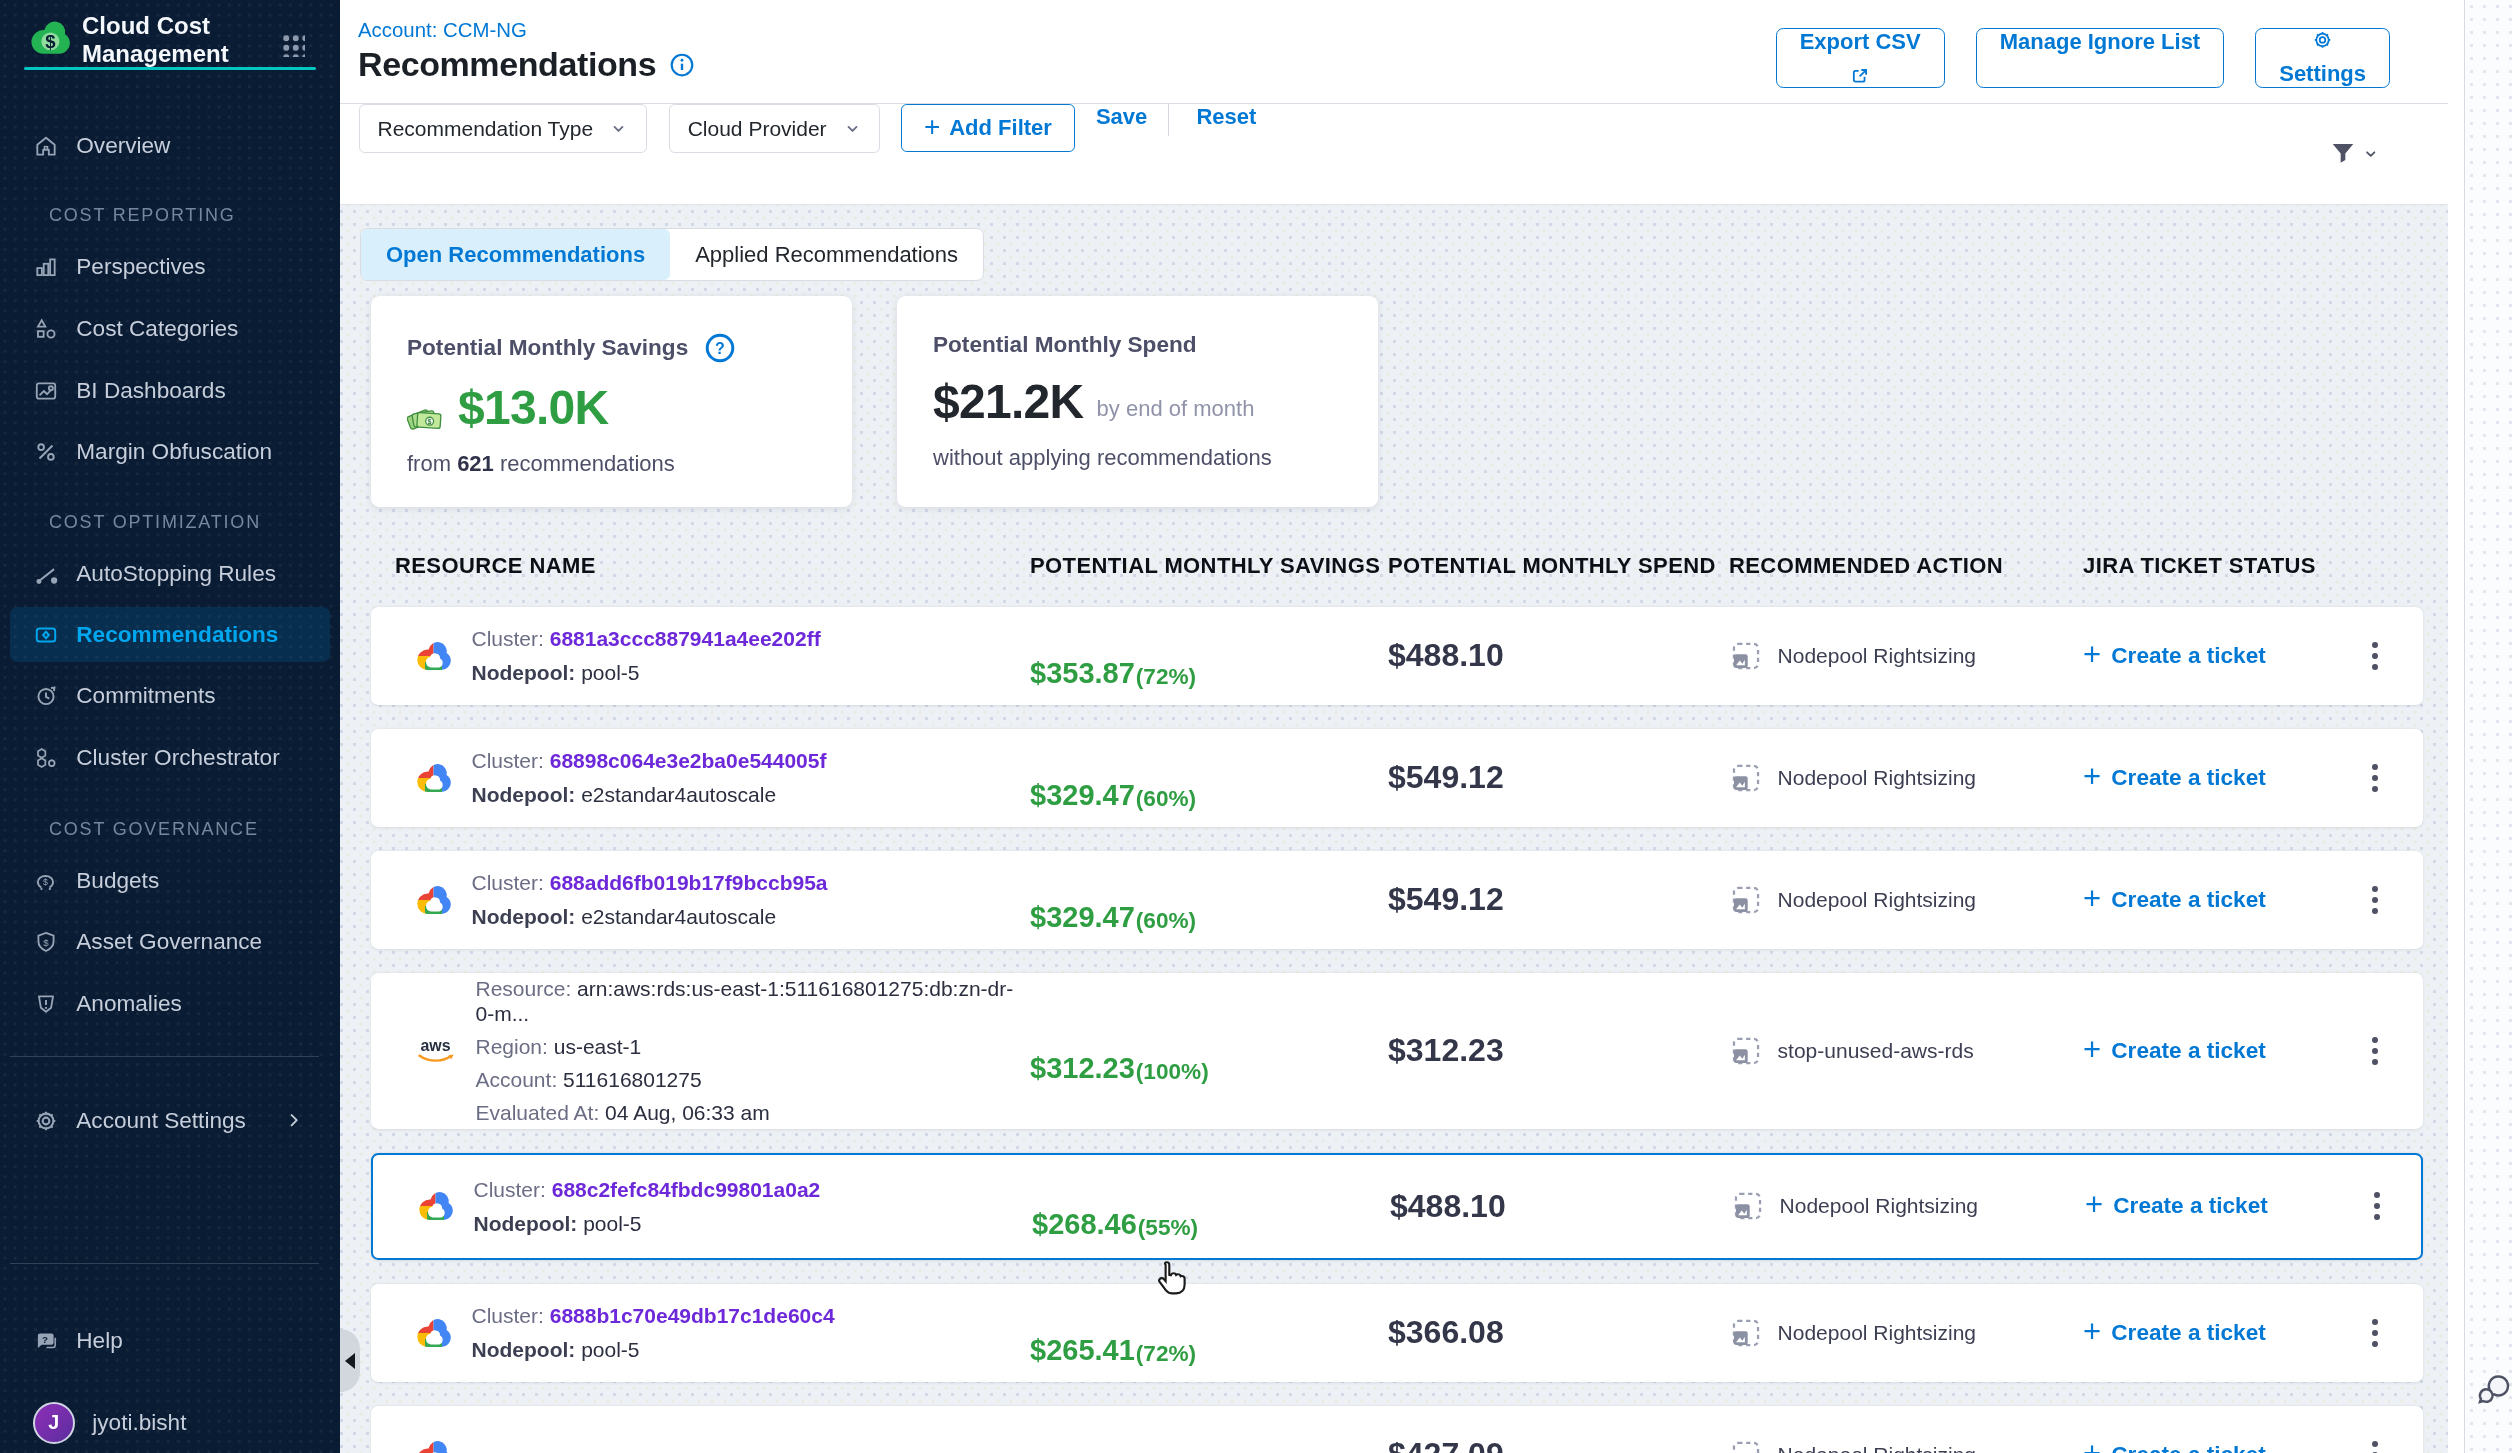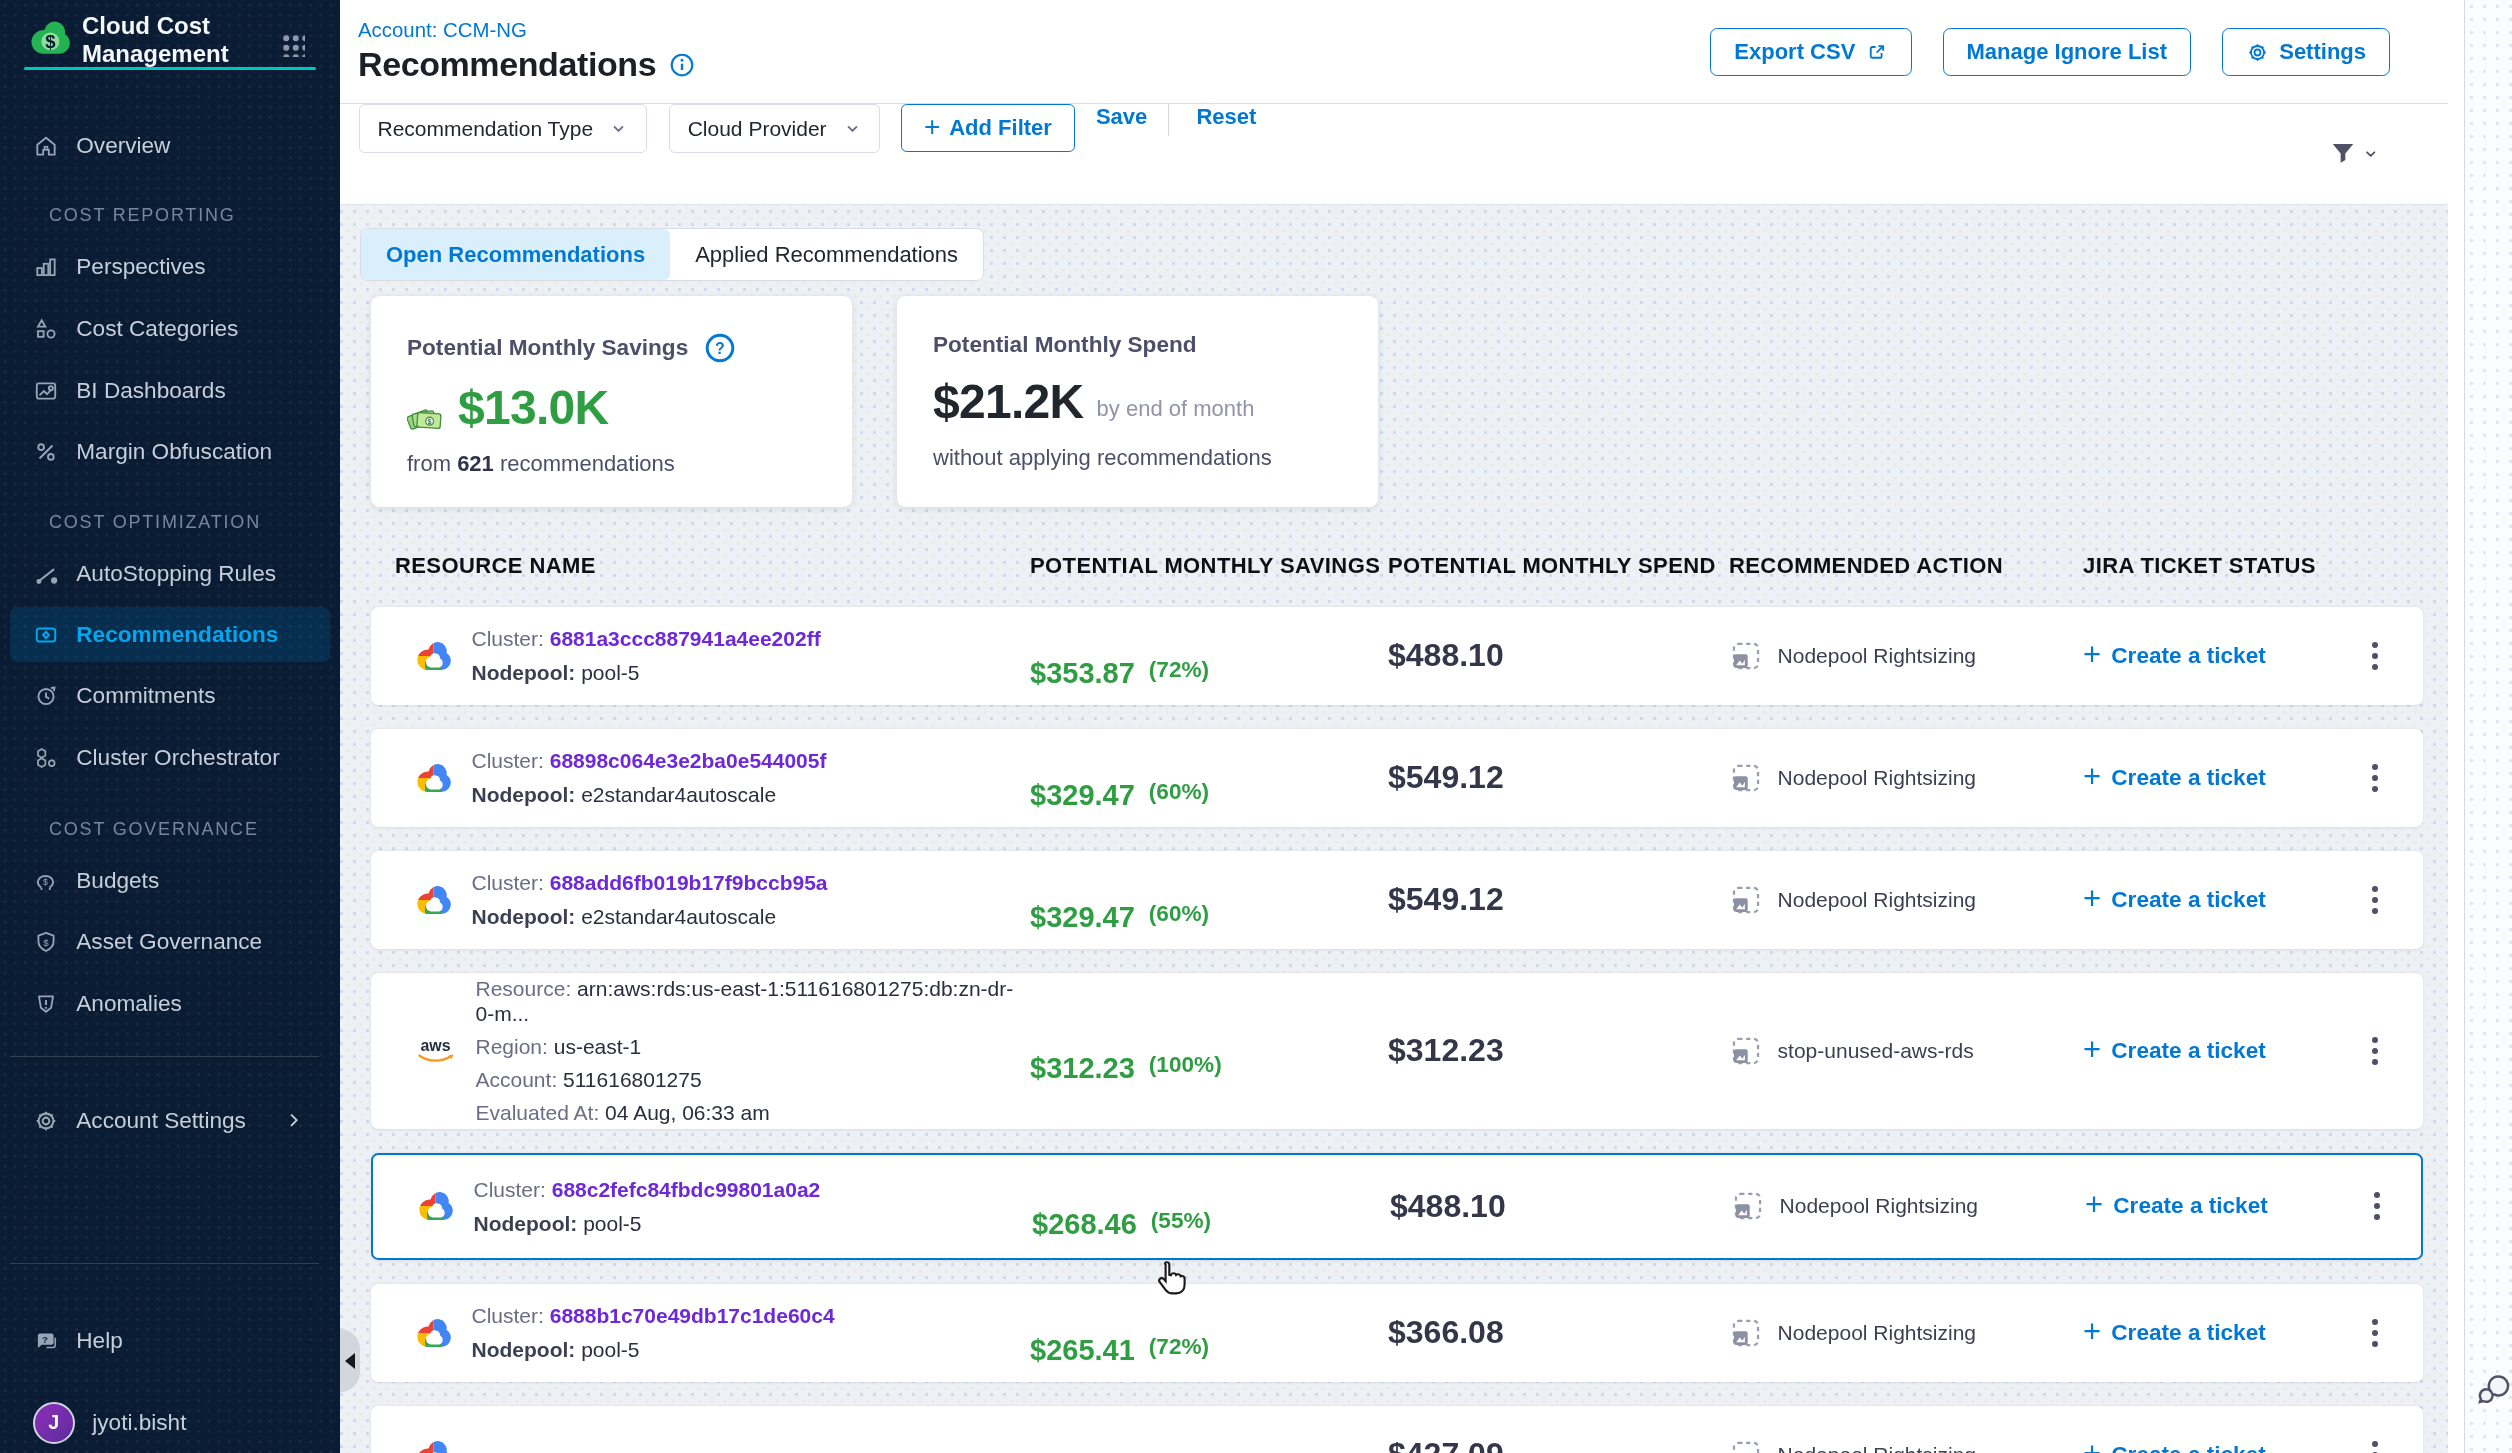--- a/index.html
+++ b/index.html
@@ -33,22 +33,22 @@
   .collapse-handle .tri{width:0;height:0;border-top:8px solid transparent;border-bottom:8px solid transparent;
                         border-right:10.2px solid #15181e;}
 
   
   .main{position:absolute;left:322px;top:0;width:2126px;height:1453px;}
   .page-header{position:relative;height:103px;background:#fff;border-bottom:0.7px solid #dadde3;}
   .account-link{position:absolute;left:36px;top:19px;font-size:20.4px;color:#0278d5;cursor:pointer;}
   .title-row{position:absolute;left:36px;top:45px;display:flex;align-items:center;gap:13px;}
   .page-title{font-size:34px;font-weight:700;color:#1b1f26;letter-spacing:-0.4px;}
   .hdr-actions{position:absolute;right:58px;top:28px;display:flex;gap:31px;}
-  .btn{height:48px;display:flex;align-items:center;gap:10.2px;padding:0 23px;border:1.8px solid #0278d5;
-       border-radius:7.3px;background:#fff;color:#0278d5;font-size:22px;font-weight:700;cursor:pointer;box-sizing:border-box;}
+  .btn{height:60px;display:flex;align-items:center;gap:10.2px;padding:0 23px;border:1.8px solid #0278d5;
+       border-radius:7.3px;background:#fff;color:#0278d5;font-size:22px;font-weight:700;cursor:pointer;box-sizing:border-box;flex-direction:column;}
 
   .filter-bar{position:relative;height:100px;background:#fff;border-bottom:0.7px solid #e0e3e9;
               display:flex;align-items:flex-start;padding-left:37px;}
   .fbox{height:47px;display:flex;align-items:center;gap:16px;padding:0 17.5px;border:1.5px solid #d9dce3;
         border-radius:5.8px;font-size:21px;color:#22272d;background:#fff;cursor:pointer;}
   .fbox+.fbox{margin-left:22.6px;}
   .add-filter{margin-left:21px;height:48px;display:flex;align-items:center;gap:8.8px;padding:0 22px;
               border:1.8px solid #0278d5;border-radius:5.8px;color:#0278d5;font-size:22px;font-weight:700;
               background:#fff;cursor:pointer;box-sizing:border-box;}
   .add-filter .plus{font-size:28px;font-weight:400;line-height:1;margin-top:-2.9px;}
@@ -89,21 +89,21 @@
   .row.first{margin-top:22.6px;}
   .row.aws{height:156px;}
   .row.selected{height:107px;border:2.2px solid #0278d5;box-sizing:border-box;}
   .c-res{display:flex;align-items:center;gap:17.5px;padding-left:42px;}
   .lines{display:flex;flex-direction:column;gap:8.8px;font-size:21px;line-height:25px;}
   .lines.aws4{gap:8px;}
   .lbl{color:#6b6d85;}
   .val-link{color:#6d28d9;font-weight:700;cursor:pointer;}
   .lbl-dark{color:#3c3f52;font-weight:700;}
   .val-dark{color:#2b2e3f;}
-  .c-sav{display:flex;align-items:flex-start;gap:14px;color:#2f9e43;margin-top:36px;}
+  .c-sav{display:flex;align-items:flex-end;gap:1px;color:#2f9e43;margin-top:36px;}
   .amt{font-size:29px;font-weight:700;}
   .pct{font-size:22.6px;font-weight:700;}
   .c-spend{font-size:32px;font-weight:700;color:#343749;}
   .c-act{display:flex;align-items:center;gap:14.6px;font-size:21px;color:#3c3f52;}
   .c-jira{display:flex;align-items:center;gap:10.2px;color:#0278d5;font-size:22.6px;font-weight:700;cursor:pointer;}
   .c-jira .plus{font-size:31px;font-weight:400;line-height:1;margin-top:-3.6px;}
   .c-kebab{justify-self:start;padding:13px;cursor:pointer;}
   .dots{display:block;width:5.8px;height:5.8px;border-radius:50%;background:#4f5264;
         box-shadow:0 -11px 0 #4f5264,0 11px 0 #4f5264;}
 

